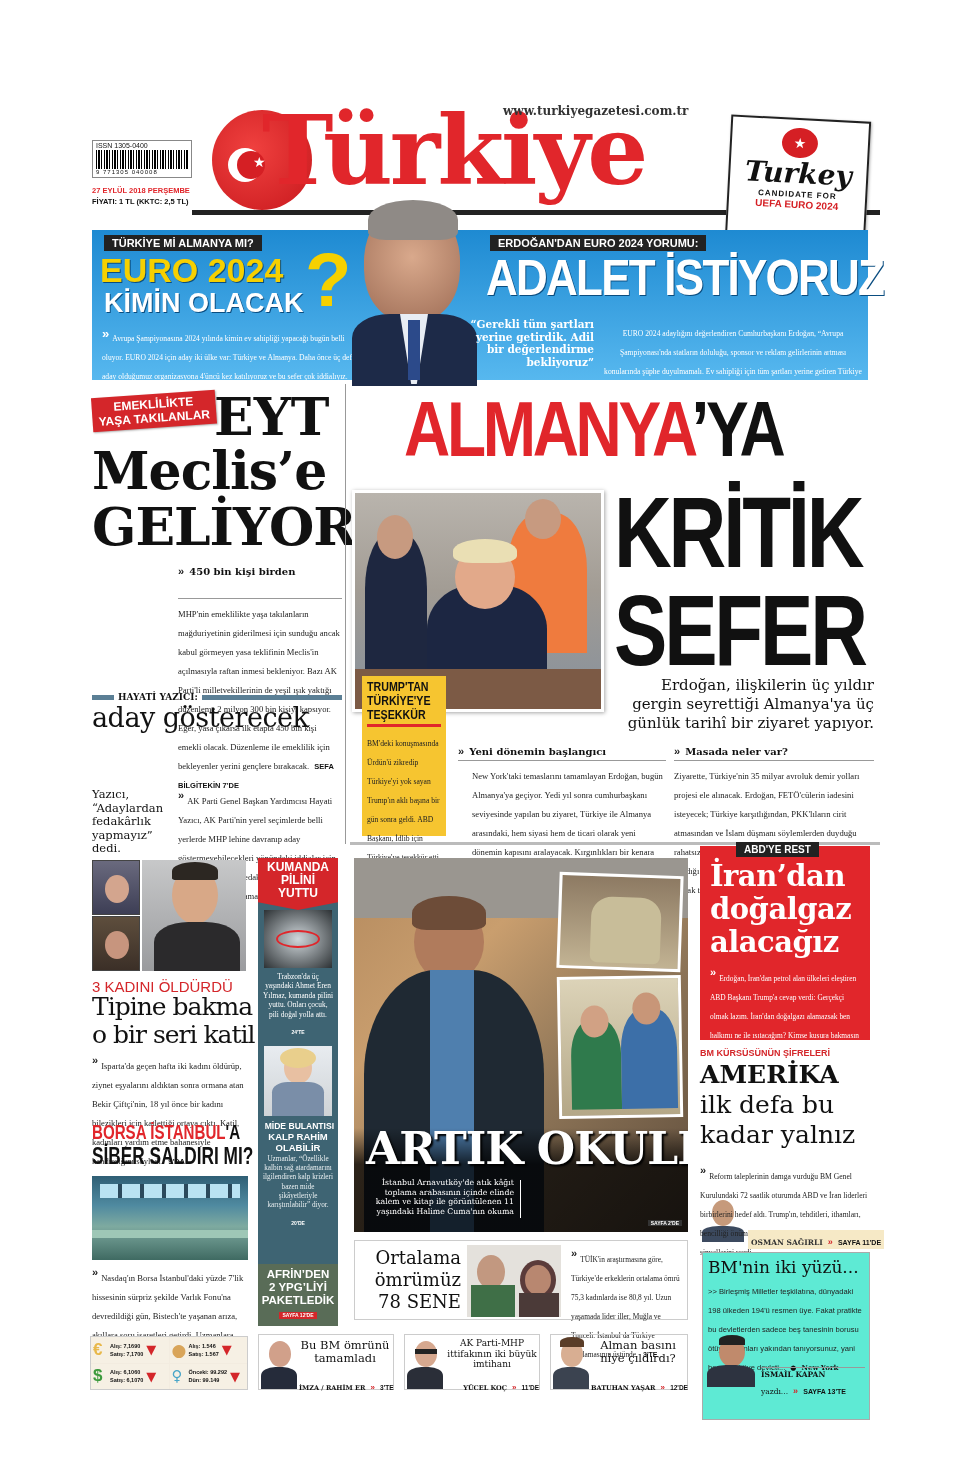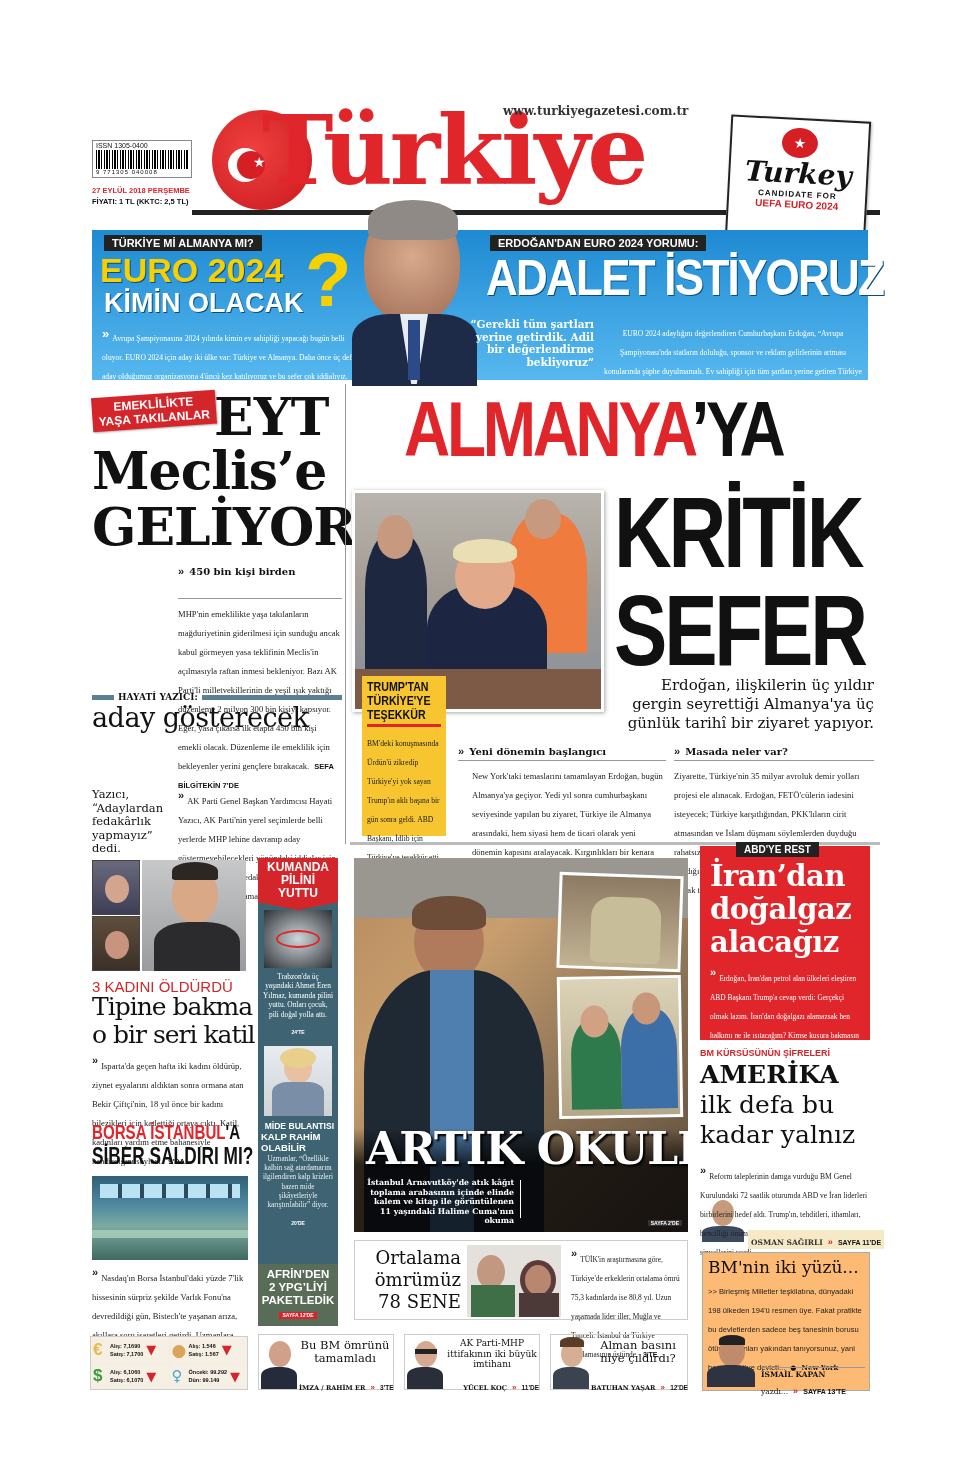--- a/index.html
+++ b/index.html
@@ -246,21 +246,21 @@
   </div>
   <div style="padding:4px 5px;text-align:center">
     <span class="body" style="color:#fff;text-align:center;font-size:7.4px;line-height:9.4px;display:block">Trabzon'da üç yaşındaki Ahmet Eren Yılmaz, kumanda pilini yuttu. Onları çocuk, pili doğal yolla attı.</span>
     <span class="ref" style="color:#fff;font-size:5px">24'TE</span>
   </div>
   <div class="photo" style="margin:4px 6px 0;height:70px;background:linear-gradient(180deg,#e8ecf0,#cfd3d6);position:relative">
     <div style="position:absolute;left:20px;top:6px;width:28px;height:32px;border-radius:50%;background:#e8c0a2"></div>
     <div style="position:absolute;left:16px;top:2px;width:36px;height:20px;border-radius:50%;background:#e9cf8c"></div>
     <div style="position:absolute;left:8px;top:36px;width:52px;height:34px;background:#7a8ea8;border-radius:30% 30% 0 0"></div>
   </div>
-  <div style="padding:4px 3px 0;text-align:left;color:#fff;font-family:'Liberation Sans',sans-serif;font-weight:bold;font-size:9.5px;line-height:11px">
+  <div style="padding:4px 3px 0;text-align:center;color:#fff;font-family:'Liberation Sans',sans-serif;font-weight:bold;font-size:9.5px;line-height:11px">
     <div style="white-space:nowrap;transform:scaleX(0.9)">MİDE BULANTISI</div>
     <div>KALP RAHİM</div>
     <div>OLABİLİR</div>
   </div>
   <div style="padding:2px 5px;text-align:center">
     <span class="body" style="color:#e8eef0;text-align:center;font-size:7.2px;line-height:9.2px;display:block">Uzmanlar, “Özellikle kalbin sağ atardamarını ilgilendiren kalp krizleri bazen mide şikâyetleriyle karıştırılabilir” diyor.</span>
     <span class="ref" style="color:#fff;font-size:5px">20'DE</span>
   </div>
   <div style="position:absolute;left:0;bottom:0;width:80px;height:62px;background:#596c57;text-align:center;color:#fff;font-family:'Liberation Sans',sans-serif;font-weight:bold;font-size:11.5px;line-height:13px;padding-top:4px">
     <div>AFRİN’DEN</div>
@@ -281,21 +281,21 @@
     <div style="position:absolute;left:30px;top:20px;width:70px;height:66px;background:#c8bd99;border-radius:30% 30% 10% 10%"></div>
   </div>
   <div style="position:absolute;left:204px;top:118px;width:124px;height:142px;border:3px solid #fff;background:linear-gradient(180deg,#dcd3b8,#b4a787);transform:rotate(-1deg)">
     <div style="position:absolute;left:10px;top:40px;width:50px;height:90px;background:#2f7a4c;border-radius:40% 40% 0 0"></div>
     <div style="position:absolute;left:20px;top:26px;width:28px;height:32px;border-radius:50%;background:#d1a184"></div>
     <div style="position:absolute;left:60px;top:30px;width:56px;height:100px;background:#3c6fa8;border-radius:40% 40% 0 0"></div>
     <div style="position:absolute;left:72px;top:14px;width:28px;height:32px;border-radius:50%;background:#c89678"></div>
   </div>
   <div style="position:absolute;left:0;top:270px;width:334px;height:104px;background:linear-gradient(180deg,rgba(0,0,0,0),rgba(0,0,0,.75) 35%)"></div>
   <div class="abs serif" style="left:12px;top:266px;font-size:44px;font-weight:bold;color:#fff;line-height:50px;white-space:nowrap;letter-spacing:-1px;text-shadow:2px 2px 2px #000">ARTIK OKULLU</div>
-  <div class="abs serif" style="left:10px;top:320px;width:150px;font-size:7.8px;line-height:9.6px;color:#fff;text-align:right;font-weight:bold">İstanbul Arnavutköy'de atık kâğıt toplama arabasının içinde elinde kalem ve kitap ile görüntülenen 11 yaşındaki Halime Cuma'nın okuma</div>
+  <div class="abs serif" style="left:10px;top:320px;width:150px;font-size:7.8px;line-height:9.6px;color:#fff;text-align:right;font-weight:normal">İstanbul Arnavutköy'de atık kâğıt toplama arabasının içinde elinde kalem ve kitap ile görüntülenen 11 yaşındaki Halime Cuma'nın okuma</div>
   <div class="abs" style="left:166px;top:322px;width:1px;height:38px;background:#fff"></div>
   <div class="abs ref" style="right:6px;top:362px;font-size:5px;color:#fff;background:#333;padding:0 3px">SAYFA 2'DE</div>
 </div>
 
 <div class="abs" style="left:354px;top:1240px;width:334px;height:80px;border:1px solid #ccc">
   <div class="abs serif" style="left:4px;top:6px;width:102px;text-align:right;font-size:18px;line-height:22px">
     <div>Ortalama</div>
     <div>ömrümüz</div>
     <div>78 SENE</div>
   </div>
@@ -339,21 +339,21 @@
     <span class="chev" style="font-size:11px;float:left;margin-right:3px">»</span>
     <span class="body" style="font-size:7.6px;line-height:9.4px">Reform taleplerinin damga vurduğu BM Genel Kurulundaki 72 saatlik oturumda ABD ve İran liderleri birbirlerini hedef aldı. Trump'ın, tehditleri, ithamları, bencilliği önümüzdeki süreçte yaşanacak gerilimin ilk sinyallerini verdi.</span>
   </div>
   <div class="abs" style="left:48px;top:182px;white-space:nowrap;background:#f6e9c6;padding:0 3px">
     <span class="serif" style="font-size:7.5px;font-weight:bold;color:#333">OSMAN SAĞIRLI</span>
     <span class="chev" style="color:#d4262a;font-size:9px">»</span>
     <span class="ref" style="font-size:7px">SAYFA 11'DE</span>
   </div>
 </div>
 
-<div class="abs" style="left:702px;top:1252px;width:168px;height:139px;border:1px solid #aaa;background:#fdba74;padding:4px 5px">
+<div class="abs" style="left:702px;top:1252px;width:168px;height:168px;border:1px solid #aaa;background:#5eead4;padding:4px 5px">
   <div class="serif" style="font-size:17px;line-height:20px;white-space:nowrap">BM'nin iki yüzü...</div>
   <div style="margin-top:2px">
     <span class="body" style="font-size:7.6px;line-height:9.6px;font-family:'Liberation Sans',sans-serif">&gt;&gt; Birleşmiş Milletler teşkilatına, dünyadaki 198 ülkeden 194'ü resmen üye. Fakat pratikte bu devletlerden sadece beş tanesinin borusu ötüyor!.. Onları yakından tanıyorsunuz, yani beş daimi üye devleti...</span>
     <span style="font-size:7px">●</span>
     <span class="serif" style="font-size:7px;font-weight:bold">New York</span>
   </div>
   <div class="abs photo" style="left:4px;top:82px;width:48px;height:52px">
     <div style="position:absolute;left:12px;top:2px;width:26px;height:30px;border-radius:50%;background:#c08a6c"></div>
     <div style="position:absolute;left:12px;top:0;width:26px;height:10px;border-radius:50% 50% 0 0;background:#222"></div>
     <div style="position:absolute;left:0;top:30px;width:48px;height:22px;background:#2d3340;border-radius:40% 40% 0 0"></div>

